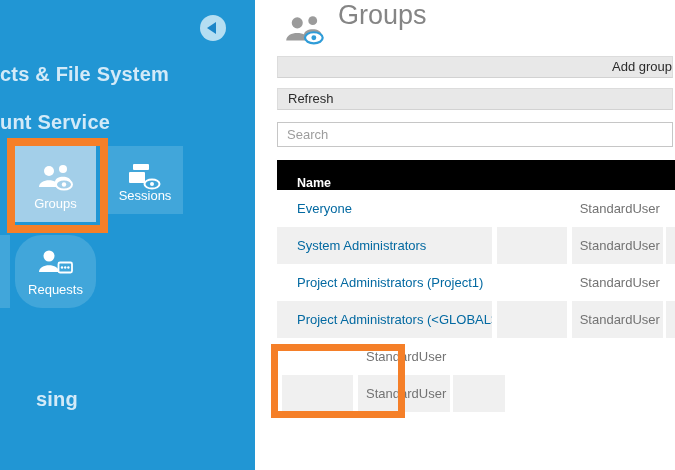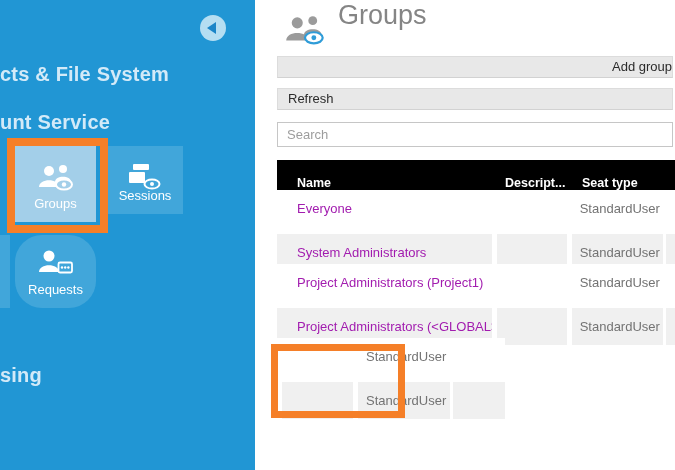--- a/index.html
+++ b/index.html
@@ -6,21 +6,21 @@
   html,body { width:675px; height:470px; overflow:hidden; background:#fff;
               font-family:"Liberation Sans", sans-serif; }
   #stage { position:relative; width:675px; height:470px; background:#fff; overflow:hidden; }
 
   
   #sidebar { position:absolute; left:0; top:0; width:255px; height:470px;
              background:#2196d4; box-shadow:3px 0 5px rgba(0,0,0,.18); }
   .nav-label { position:absolute; left:0; color:#d3eaf8; font-size:20px; font-weight:700;
                letter-spacing:.2px; white-space:nowrap; }
   #nav-0 { top:63px; } #nav-1 { top:111px; } #nav-2 { top:339px; }
-  #nav-3 { top:364px; } #nav-4 { top:437px; }
+  #nav-3 { top:388px;margin-left:36px; } #nav-4 { top:437px; }
 
   .tile { position:absolute; background:#41a6da; cursor:pointer; }
   .tile .tile-label { position:absolute; left:0; right:0; bottom:11px; text-align:center;
                       color:#fff; font-size:13px; font-weight:400; }
   .tile .tile-icon { position:absolute; left:0; right:0; top:17px; text-align:center; }
   #tile-groups   { left:15px;  top:146px; width:81px; height:76px; background:#a3cfe9; }
   #tile-sessions { left:107px; top:146px; width:76px; height:68px; }
   #tile-requests { left:15px;  top:235px; width:81px; height:73px;border-radius:27px; }
   #tile-clipped  { left:0;     top:235px; width:10px; height:73px; }
 
@@ -48,27 +48,27 @@
 
   
   #table { position:absolute; left:22px; top:160px; width:398px; overflow:visible; }
   #thead { position:relative; width:420px; height:30px; background:#000; }
   .th { position:absolute; top:0; height:30px; line-height:30px; color:#fff;
         font-size:12.5px; font-weight:700; white-space:nowrap;margin-top:8px; }
   .th-name { left:20px; } .th-desc { left:228px; } .th-seat { left:305px; }
 
   .trow { position:relative; width:440px; height:37px; display:flex; cursor:pointer; }
   .cell { height:37px; line-height:37px; font-size:13px; white-space:nowrap; overflow:hidden; }
-  .c-name { width:217px; padding-left:20px; color:#a21caf; }
+  .c-name { width:217px; padding-left:20px; color:#0369a1; }
   .c-gap  { width:5px; background:#fff !important; }
   .c-gap2 { width:3px; background:#fff !important; }
   .c-desc { width:71px; }
   .c-seat { width:92px; padding-left:8px; color:#737373; }
   .c-end  { width:52px; }
-  .trow.even .cell { background:#f0f0f0;margin-top:7px; }
+  .trow.even .cell { background:#f0f0f0; }
   .trow.odd  .cell { background:#fff; }
 
   
   .highlight { position:absolute; border:8px solid #f57f28; pointer-events:none; }
   #hl-tile { left:7px; top:138px; width:101px; height:95px; }
   #hl-rows { left:271px; top:344px; width:134px; height:74px; border-width:7px; }
 </style>
 </head>
 <body>
 
@@ -143,22 +143,20 @@
     <div id="page-title">Groups</div>
 
     <div class="bar-button" id="btn-add">Add group</div>
     <div class="bar-button" id="btn-refresh">Refresh</div>
 
     <input id="search-box" type="text" placeholder="Search" style="">
 
     <div id="table">
       <div id="thead">
         <span class="th th-name">Name</span>
-        <span class="th th-desc">Descript...</span>
-        <span class="th th-seat">Seat type</span>
       </div>
       <div id="tbody">
           <div class="trow odd">
             <div class="cell c-name">Everyone</div>
             <div class="cell c-gap"></div>
             <div class="cell c-desc"></div>
             <div class="cell c-gap"></div>
             <div class="cell c-seat">StandardUser</div>
             <div class="cell c-gap2"></div>
             <div class="cell c-end"></div>

